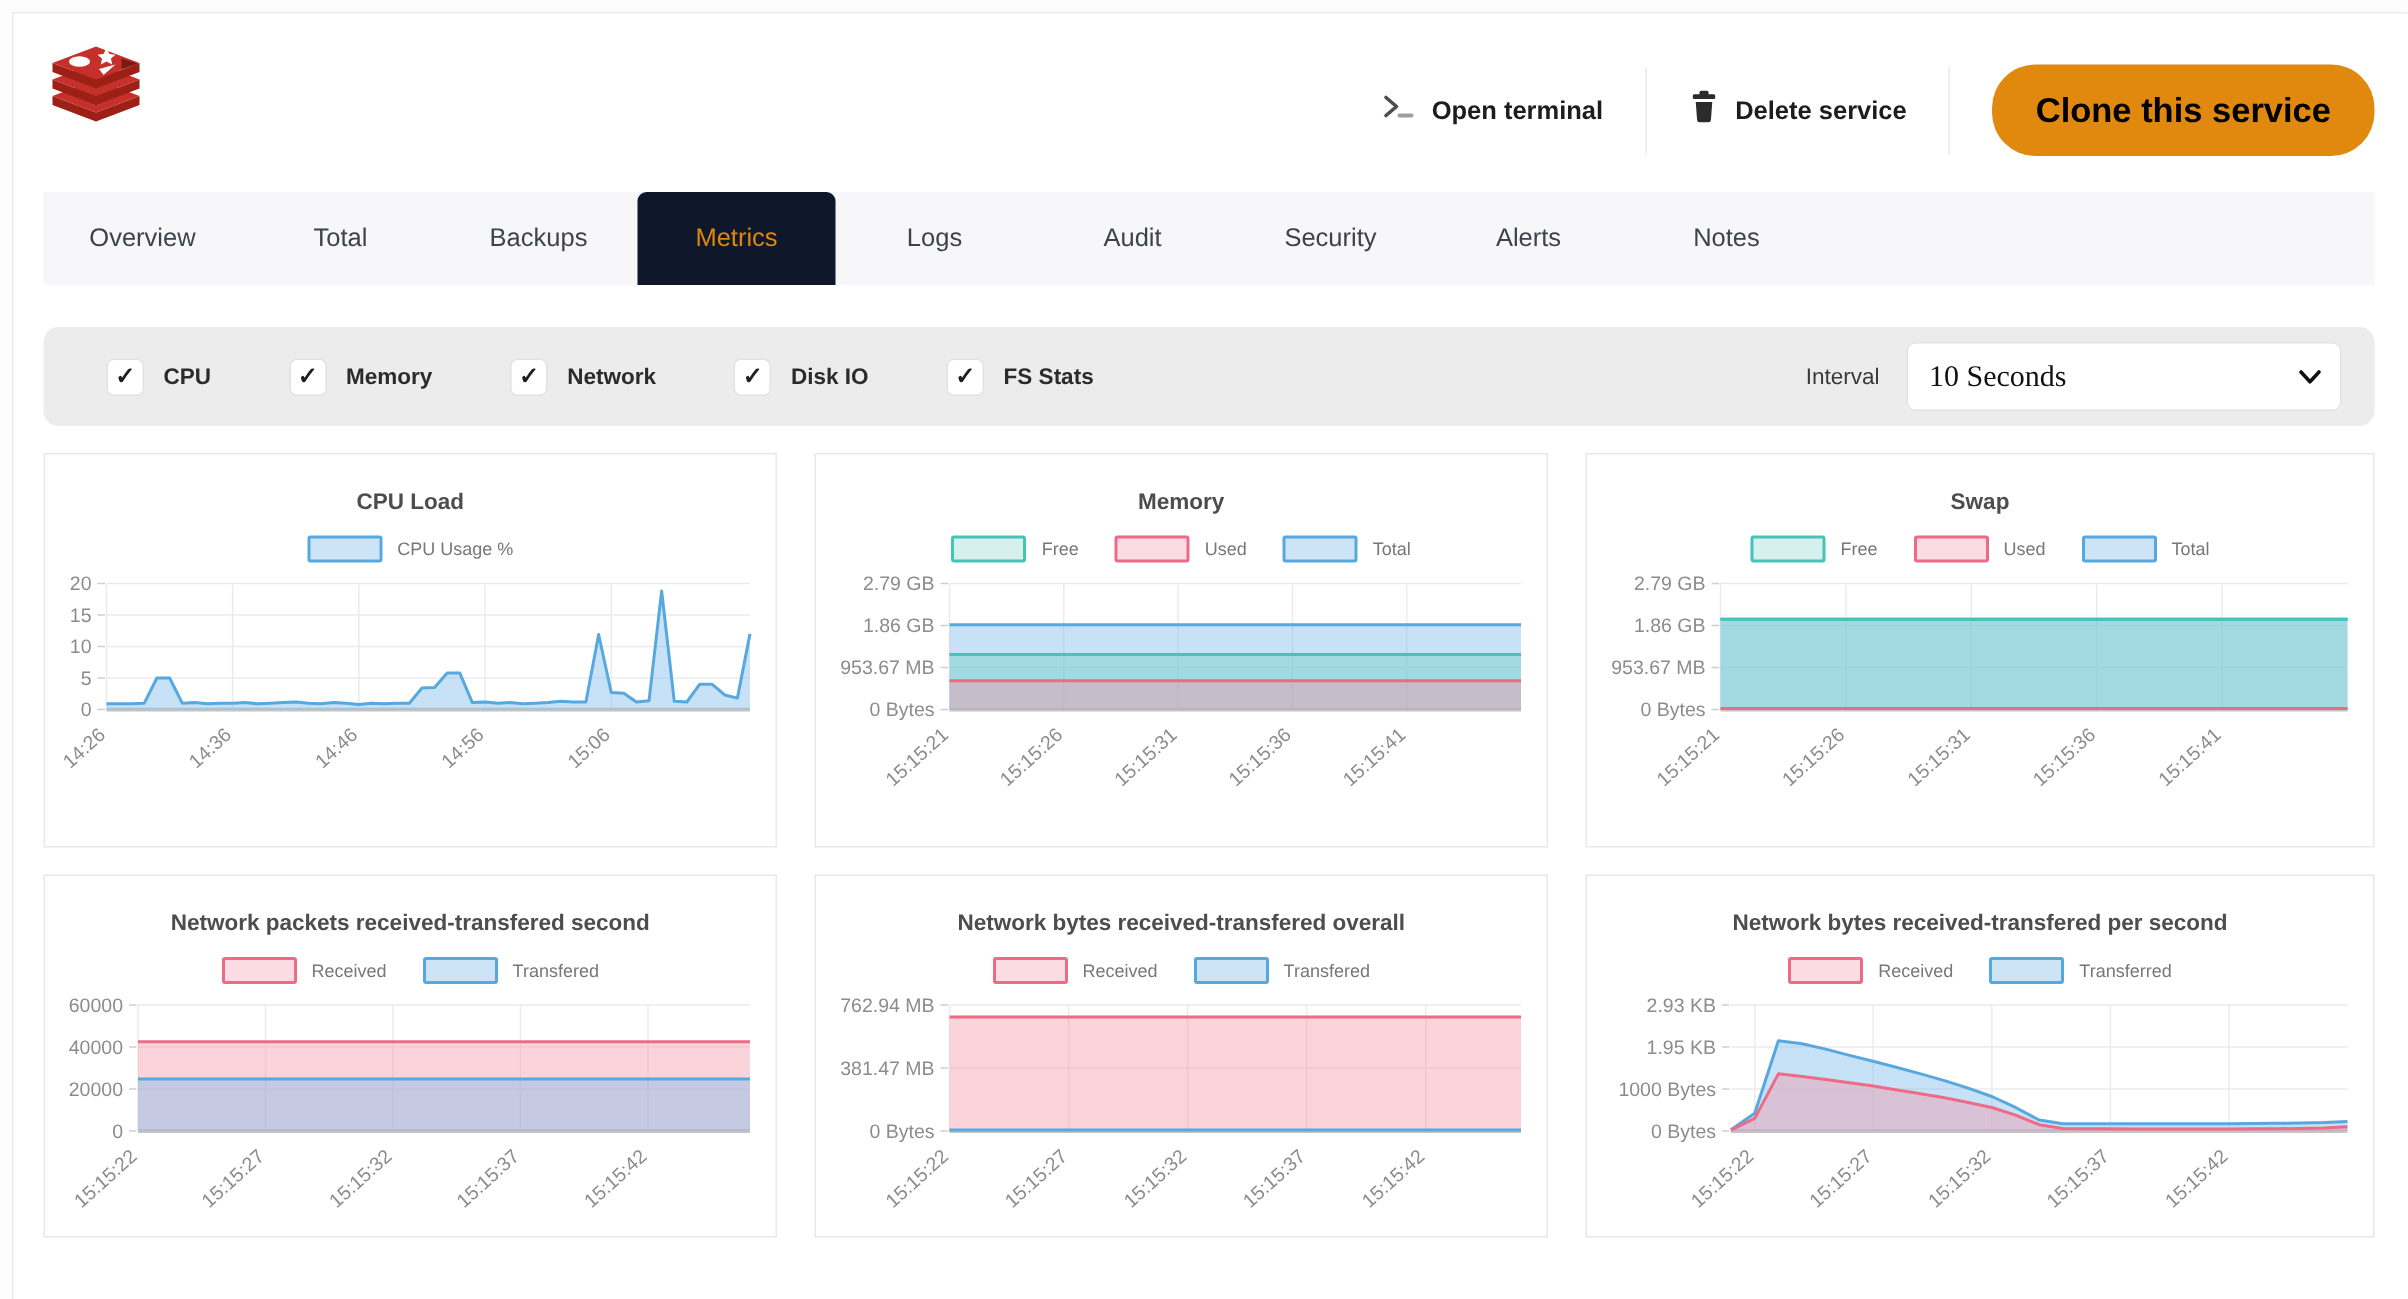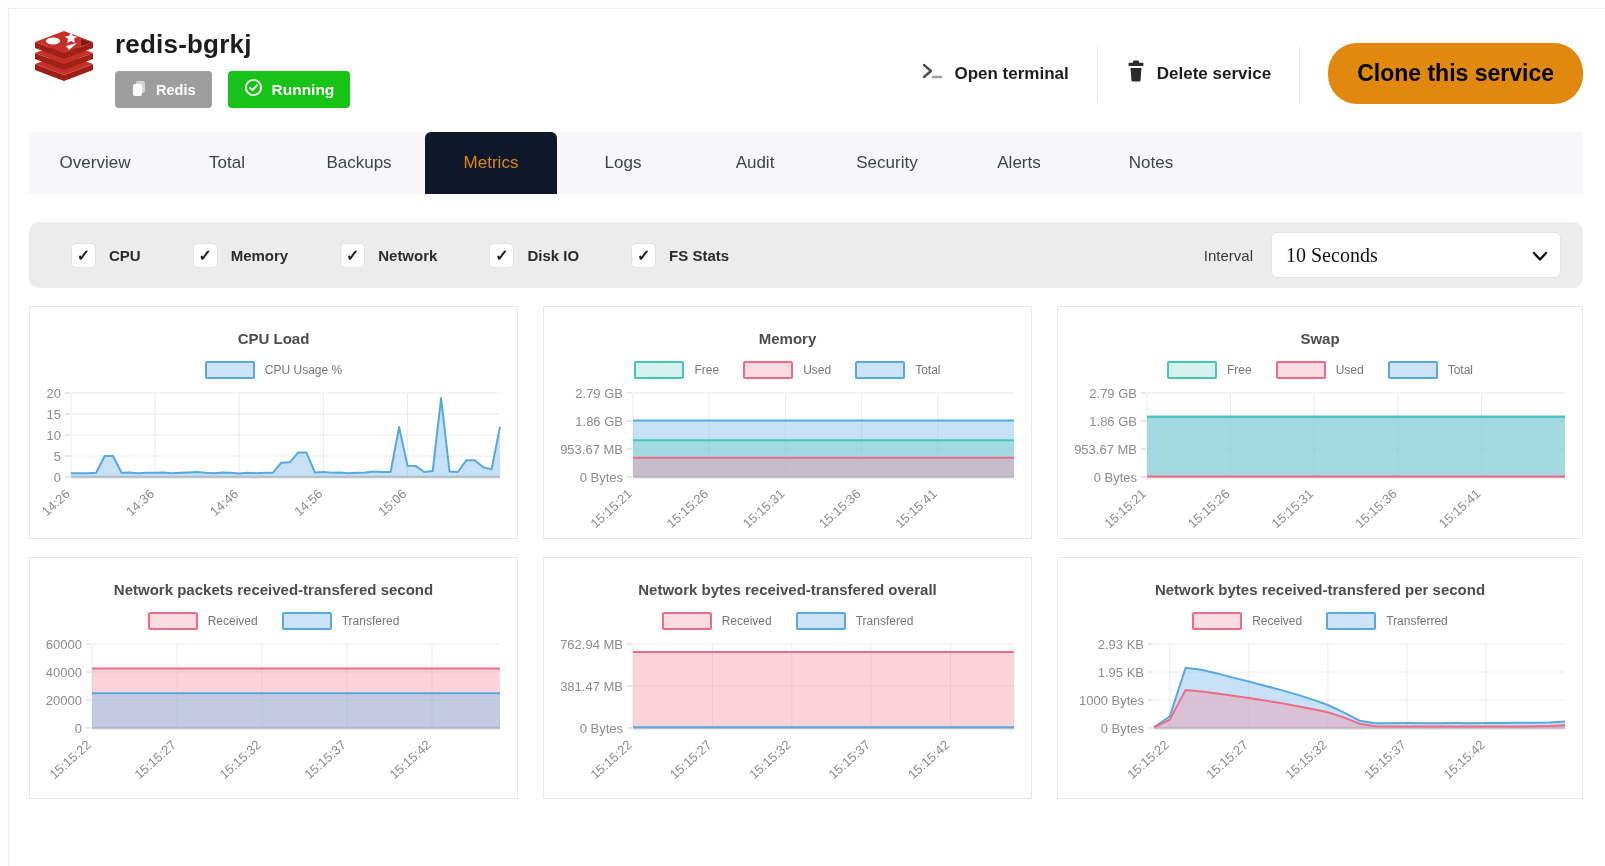--- a/index.html
+++ b/index.html
@@ -42,21 +42,21 @@
   select { -webkit-appearance:none; appearance:none; width:290px; height:46px; background:#fff;
            border:1px solid #e3e3e3; border-radius:6px; font-family:"Liberation Serif", serif;
            font-size:20px; color:#111; padding:0 40px 0 14px; }
   .select-chevron { position:absolute; right:13px; top:16px; pointer-events:none; }
 
   
   .charts-grid { margin:18px 22px 0 20px; display:grid; grid-template-columns:489px 489px 526px;
                  column-gap:25px; }
   .charts-grid.row2 { margin-top:18px; }
   .chart-card { border:1px solid #e8e8ee; background:#fff; text-align:center; overflow:hidden; }
-  .charts-grid.row1 .chart-card { height:233px; }
+  .charts-grid.row1 .chart-card { height:263px; }
   .charts-grid.row2 .chart-card { height:242px; }
   .chart-title { margin-top:23px; font-size:15px; font-weight:700; color:#4d4d4d; }
   .chart-legend { margin-top:13px; height:20px; display:flex; align-items:center; justify-content:center; }
   .legend-box { display:inline-block; width:50px; height:18px; border-radius:2px; border:2px solid; }
   .legend-label { font-size:12px; color:#777; margin:0 24px 0 10px; }
   .legend-item:last-child .legend-label { margin-right:0; }
   .legend-item { display:flex; align-items:center; }
   .chart-svg { display:block; margin:5px auto 0; }
 </style>
 </head>
@@ -74,43 +74,20 @@
           <polygon points="35,13 64,24 35,35 6,24" fill="#c6302b"></polygon>
           <polygon points="6,13 35,24 64,13 64,19 35,30 6,19" fill="#9c2015"></polygon>
           <polygon points="35,2 64,13 35,24 6,13" fill="#c6302b"></polygon>
           <polygon points="42,3 44,7 48,7.5 45,10 45.8,14 42,12 38.2,14 39,10 36,7.5 40,7" fill="#fff"></polygon>
           <ellipse cx="24" cy="12" rx="7" ry="3.5" fill="#fff"></ellipse>
           <polygon points="37,17 48,14 40,21" fill="#fff"></polygon>
           <polygon points="52,10 63,13.5 52,17" fill="#791b10"></polygon>
         </g>
       </svg>
     </span>
-    <div class="title-block">
-      <h1>redis-bgrkj</h1>
-      <div class="badges">
-        <span class="badge badge-redis">
-          <span>
-            <svg width="16" height="17" viewBox="0 0 16 17">
-              <rect x="5" y="1" width="9" height="12" rx="2" fill="#ffffff" opacity="0.55"></rect>
-              <rect x="2" y="4" width="9" height="12" rx="2" fill="#ffffff"></rect>
-            </svg>
-          </span>
-          <span>Redis</span>
-        </span>
-        <span class="badge badge-running">
-          <span>
-            <svg width="19" height="19" viewBox="0 0 19 19">
-              <circle cx="9.5" cy="9.5" r="7.6" fill="none" stroke="#fff" stroke-width="1.9"></circle>
-              <path d="M6 9.8 L8.4 12.2 L13.2 7.2" fill="none" stroke="#fff" stroke-width="1.9" stroke-linecap="round" stroke-linejoin="round"></path>
-            </svg>
-          </span>
-          <span>Running</span>
-        </span>
-      </div>
-    </div>
     <div class="header-actions">
       <div class="h-action">
         <span>
           <svg width="22" height="20" viewBox="0 0 22 20">
             <path d="M3 4 L10 10 L3 16" fill="none" stroke="#4a4e52" stroke-width="2.4" stroke-linecap="round" stroke-linejoin="round"></path>
             <line x1="12" y1="16" x2="20" y2="16" stroke="#9aa0a4" stroke-width="2.6" stroke-linecap="round"></line>
           </svg>
         </span>
         <span>Open terminal</span>
       </div>

